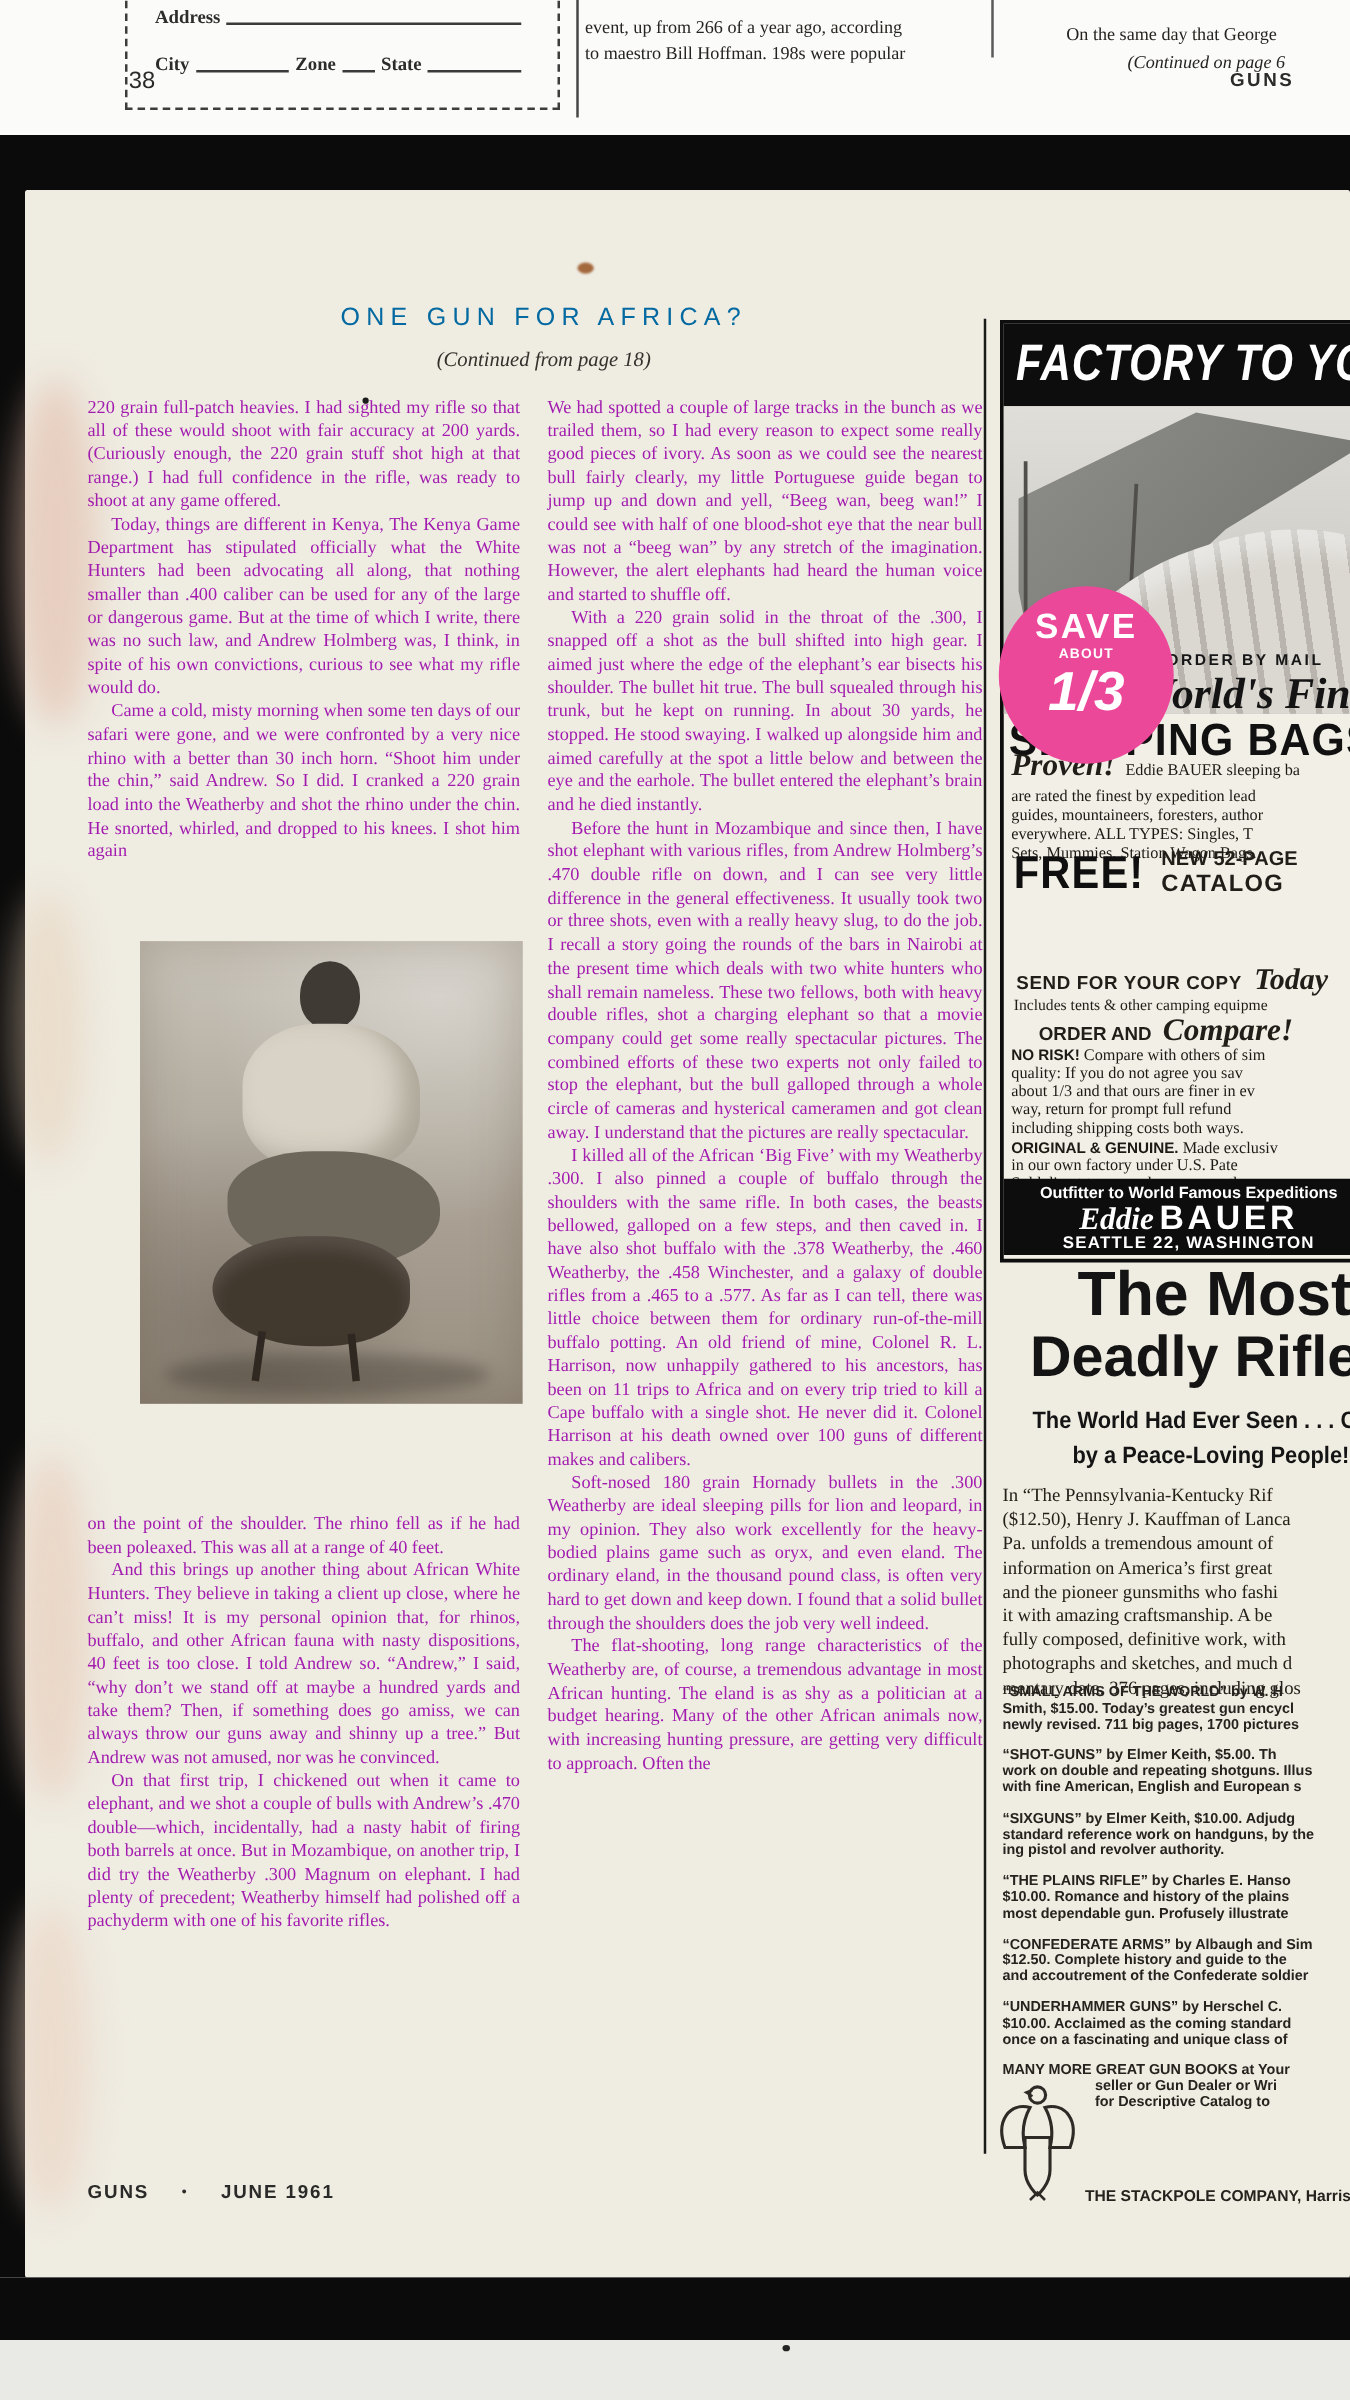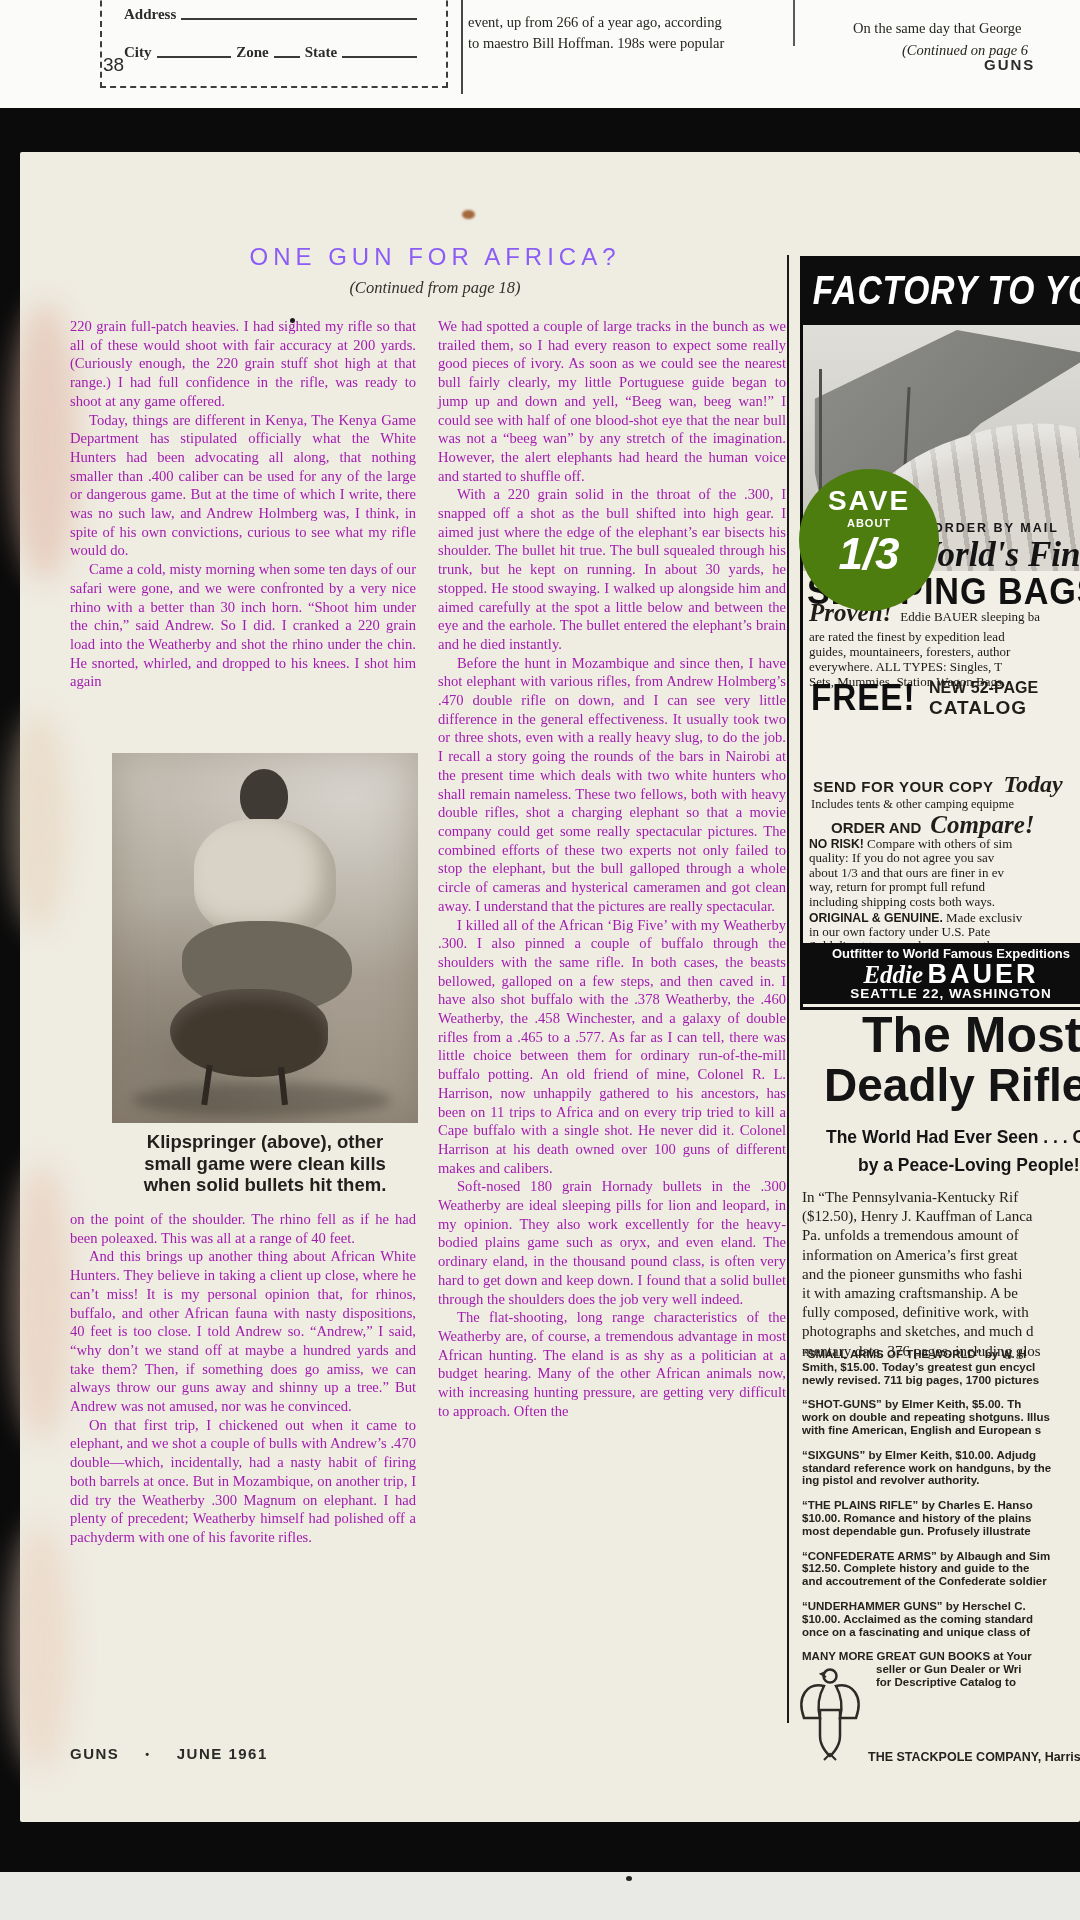--- a/index.html
+++ b/index.html
@@ -18,39 +18,39 @@
   .frow{display:flex;align-items:flex-end;font-family:"Liberation Serif",serif;font-weight:bold;font-size:15px;color:#2c2c2c;}
   .frow .rule{flex:1;border-bottom:2.5px solid #3a3a3a;margin:0 5px 3px 5px;height:1px;}
   .frow .rule.fix{flex:none;}
   .vrule{background:#474747;}
 
   .band{background:#0b0b0b;}
   .paper{background:#efece2;border-radius:2px;}
   .tint{border-radius:50%;filter:blur(14px);}
 
   .bodytext{font-size:14.6px;line-height:18.7px;color:#a21caf;}
-  .title{font-size:24px;letter-spacing:5px;color:#8b5cf6;}
+  .title{font-size:20px;letter-spacing:5px;color:#0369a1;}
   .subtitle{font-style:italic;font-size:16.5px;color:#34312c;}
   .caption{font-family:"Liberation Sans",sans-serif;font-weight:bold;font-size:18.5px;line-height:21.5px;color:#22201d;}
 
   
   .photo1{background:
     radial-gradient(circle at 22% 82%, rgba(60,50,40,.28), transparent 42%),
     radial-gradient(circle at 78% 12%, rgba(255,255,255,.32), transparent 45%),
     linear-gradient(180deg,#c9c4ba 0%,#b7b1a5 32%,#a89f92 62%,#988f81 100%);
     overflow:hidden;box-shadow:inset 0 0 40px rgba(80,60,40,.25);}
   .photo2{background:linear-gradient(180deg,#e0ded8 0%,#d2d0ca 50%,#c4c2bc 100%);overflow:hidden;}
 
   
   .bauer{border:3px solid #0d0d0d;background:#f2efe6;}
   .bannertxt{font-family:"Liberation Sans",sans-serif;font-weight:bold;font-style:italic;font-size:41px;color:#fff;white-space:nowrap;transform:scaleX(.82);transform-origin:left;letter-spacing:1px;}
   .adsmall{font-size:13px;line-height:15px;color:#1d1a16;}
   .adsmall b{font-family:"Liberation Sans",sans-serif;font-size:12.2px;}
   .script{font-family:"Liberation Serif",serif;font-style:italic;font-weight:bold;}
-  .circle{background:#4d7c0f;border-radius:50%;color:#fff;text-align:center;font-family:"Liberation Sans",sans-serif;}
+  .circle{background:#ec4899;border-radius:50%;color:#fff;text-align:center;font-family:"Liberation Sans",sans-serif;}
   .barfoot{background:#0d0d0d;color:#fff;text-align:center;font-family:"Liberation Sans",sans-serif;}
 
   
   .bigads{font-family:"Liberation Sans",sans-serif;font-weight:bold;color:#141414;}
   .booksline{font-family:"Liberation Sans",sans-serif;font-weight:bold;font-size:11.5px;line-height:12.8px;color:#26231e;}
   .stkpara{font-size:15px;line-height:19.2px;color:#24201a;}
 </style>
 </head>
 <body>
 
@@ -105,25 +105,20 @@
   <div class="abs photo1" style="left:112px;top:753px;width:306px;height:370px;">
     <div class="abs" style="left:128px;top:16px;width:48px;height:54px;background:#3f3a33;border-radius:50% 50% 45% 45%;"></div>
     <div class="abs" style="left:82px;top:66px;width:142px;height:118px;background:#d8d3c6;border-radius:42% 46% 38% 40%;box-shadow:inset -14px -10px 22px rgba(90,80,65,.35);"></div>
     <div class="abs" style="left:70px;top:168px;width:170px;height:92px;background:#6d665a;border-radius:40% 50% 45% 50%;"></div>
     <div class="abs" style="left:58px;top:236px;width:158px;height:88px;background:#41382e;border-radius:55% 50% 50% 60%;box-shadow:inset 0 10px 14px rgba(255,255,255,.12);"></div>
     <div class="abs" style="left:92px;top:312px;width:6px;height:40px;background:#2f2822;transform:rotate(8deg);"></div>
     <div class="abs" style="left:168px;top:314px;width:6px;height:38px;background:#2f2822;transform:rotate(-6deg);"></div>
     <div class="abs" style="left:20px;top:330px;width:260px;height:34px;background:rgba(50,42,34,.35);border-radius:50%;filter:blur(6px);"></div>
   </div>
 
-  <div class="abs caption ctr" style="left:100px;top:1131px;width:330px;">
-    <div class="ln">Klipspringer (above), other</div>
-    <div class="ln">small game were clean kills</div>
-    <div class="ln">when solid bullets hit them.</div>
-  </div>
 
   <div class="abs bodytext just" style="left:70px;top:1210px;width:346px;">
     <p>on the point of the shoulder. The rhino fell as if he had been poleaxed. This was all at a range of 40 feet.</p>
     <p class="ind">And this brings up another thing about African White Hunters. They believe in taking a client up close, where he can’t miss! It is my personal opinion that, for rhinos, buffalo, and other African fauna with nasty dispositions, 40 feet is too close. I told Andrew so. “Andrew,” I said, “why don’t we stand off at maybe a hundred yards and take them? Then, if something does go amiss, we can always throw our guns away and shinny up a tree.” But Andrew was not amused, nor was he convinced.</p>
     <p class="ind">On that first trip, I chickened out when it came to elephant, and we shot a couple of bulls with Andrew’s .470 double—which, incidentally, had a nasty habit of firing both barrels at once. But in Mozambique, on another trip, I did try the Weatherby .300 Magnum on elephant. I had plenty of precedent; Weatherby himself had polished off a pachyderm with one of his favorite rifles.</p>
   </div>
 
   <div class="abs sans" style="left:70px;top:1745px;font-size:15px;font-weight:bold;letter-spacing:1.5px;color:#2a2a28;display:flex;gap:26px;align-items:center;">
     <span>GUNS</span>
     <span style="font-size:11px;">•</span>

